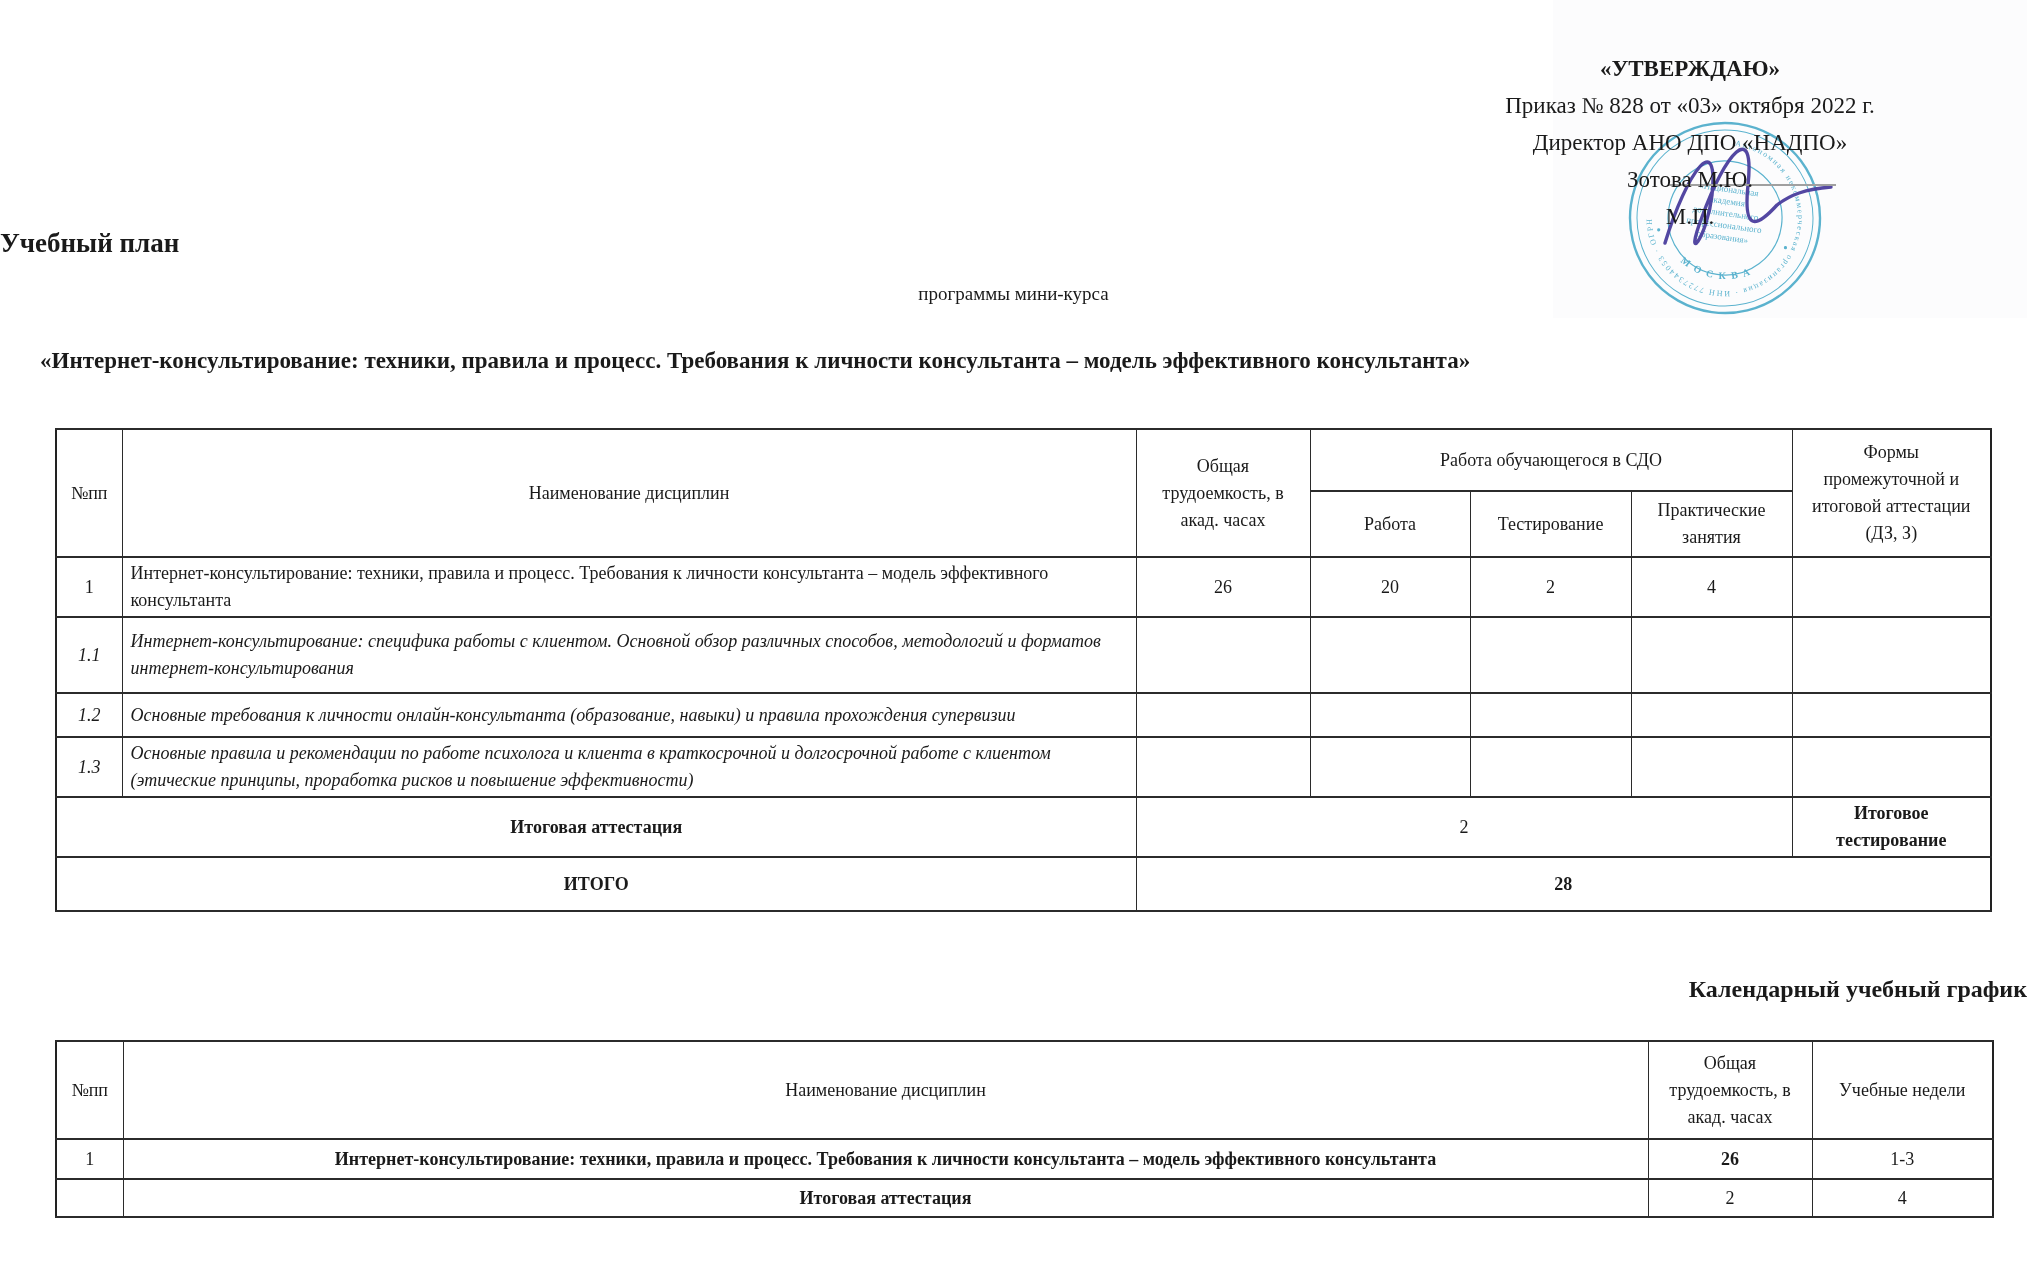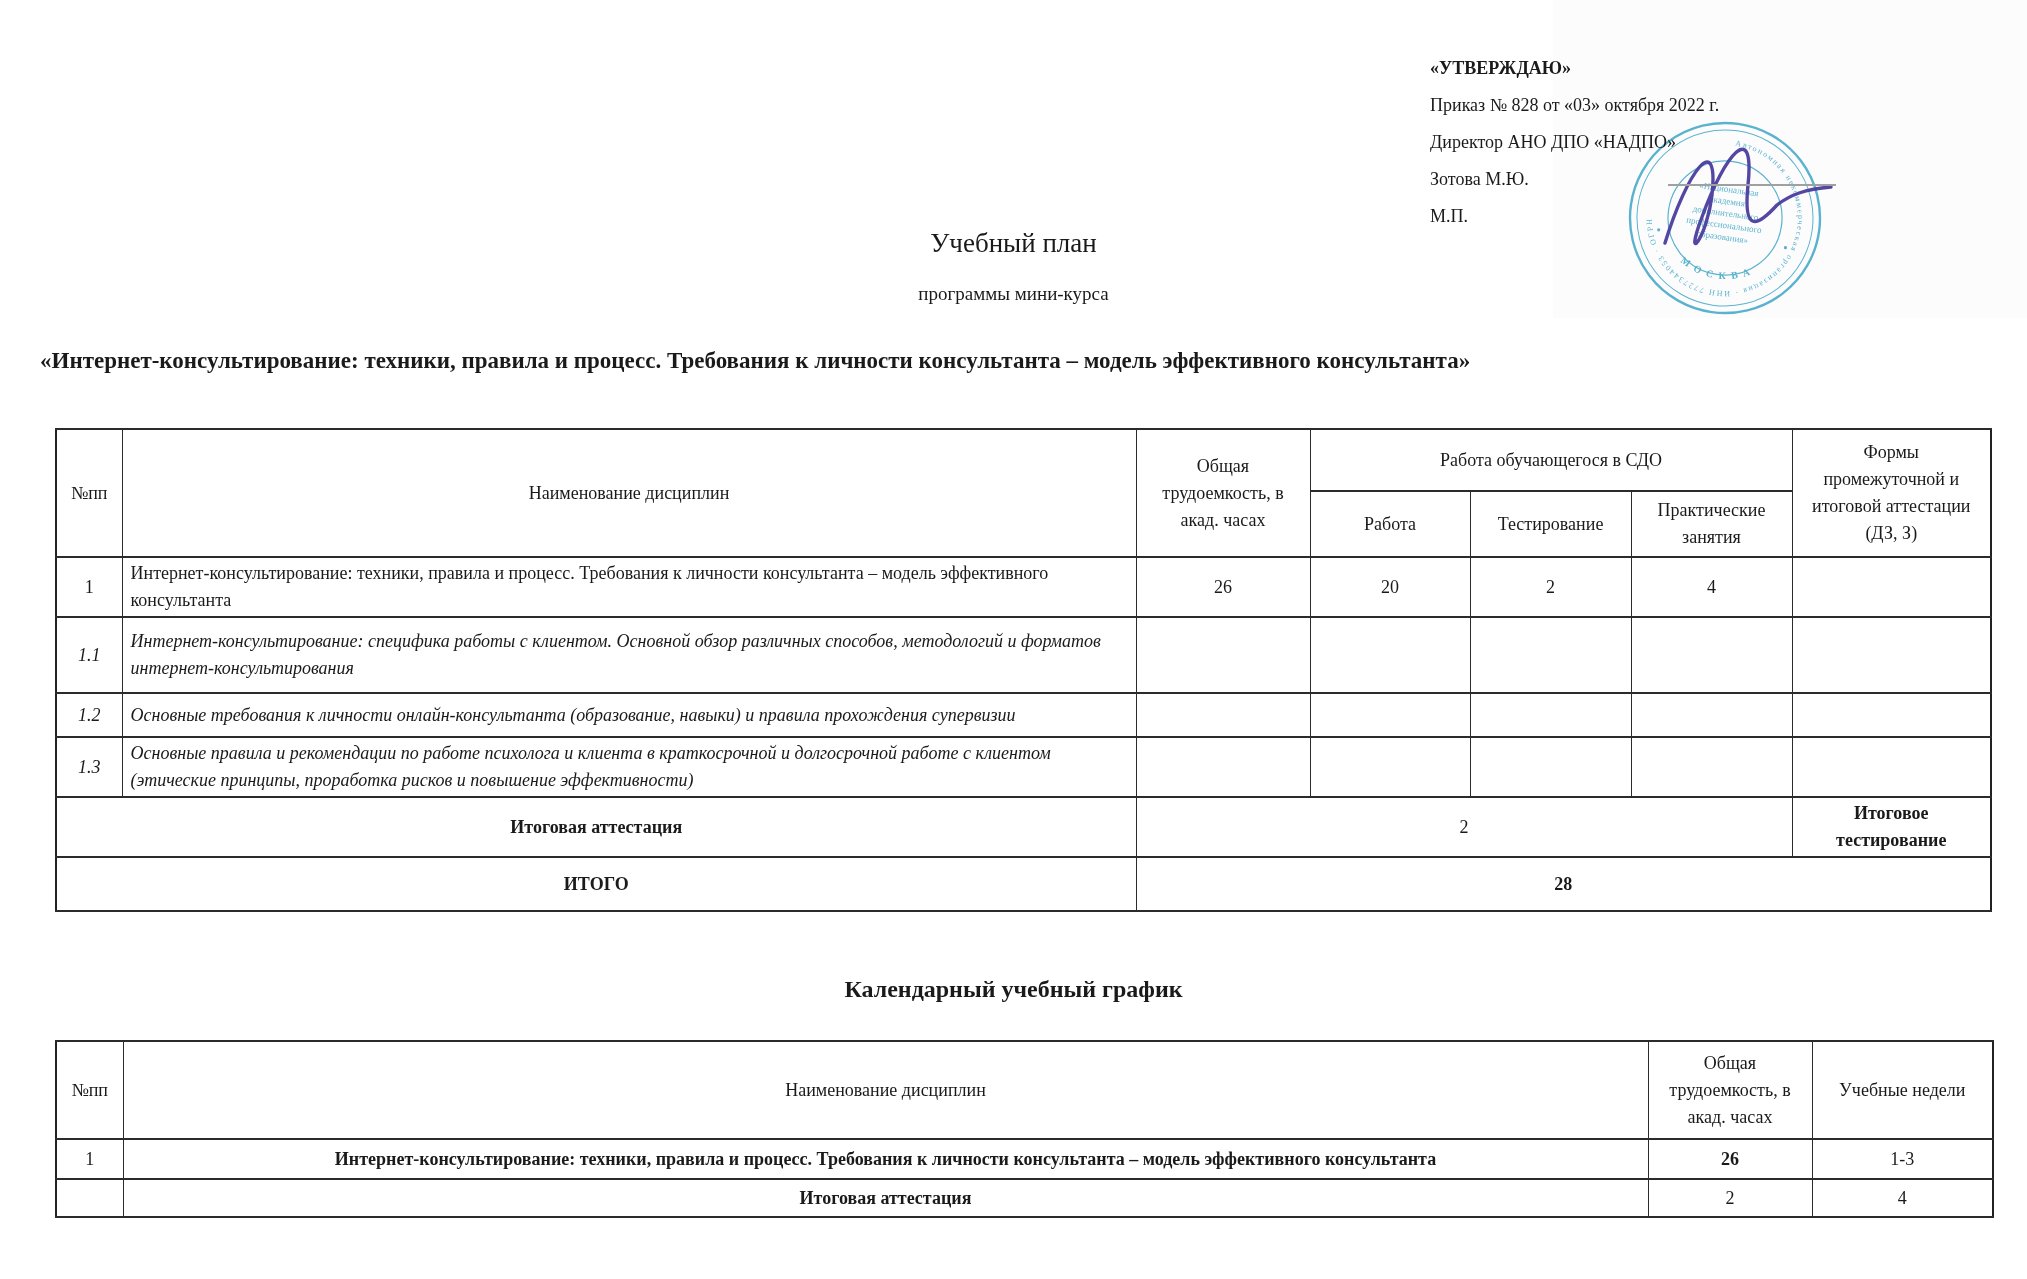--- a/index.html
+++ b/index.html
@@ -4,29 +4,29 @@
 <style>
   html,body{margin:0;padding:0;}
   body{
     width:2027px;height:1279px;position:relative;overflow:hidden;
     background:#ffffff;color:#1a1a1a;
     font-family:"Liberation Serif","DejaVu Serif",serif;
   }
   .abs{position:absolute;}
   
   .scan-bg{left:1553px;top:0;width:474px;height:318px;background:#fcfcfd;}
-  .approval{right:77px;top:50px;width:520px;text-align:left;font-size:18px;line-height:37px;}
+  .approval{right:77px;top:50px;width:520px;text-align:center;font-size:23px;line-height:37px;}
   .approval .line{white-space:nowrap;}
   .approval .b{font-weight:bold;}
   .sig-underline{left:1668px;top:184px;width:168px;border-top:2px solid #a0a0a0;height:0;}
   
-  .doc-title{left:0;top:228px;width:100%;text-align:center;font-size:27px;}
+  .doc-title{left:0;top:228px;width:100%;text-align:left;font-size:27px;font-weight:bold;}
   .doc-subtitle{left:0;top:283px;width:100%;text-align:center;font-size:19px;}
   .course-title{left:0;top:348px;width:100%;font-size:23px;font-weight:bold;padding:0 40px;box-sizing:border-box;}
-  .section-title{left:0;top:976px;width:100%;text-align:center;font-size:24px;font-weight:bold;}
+  .section-title{left:0;top:976px;width:100%;text-align:right;font-size:24px;font-weight:bold;}
   
   table.tbl{border-collapse:collapse;table-layout:fixed;font-size:18px;}
   table.tbl td, table.tbl th{
     border:1px solid #2b2b2b;border-top-width:2px;border-bottom-width:2px;
     padding:2px 8px;text-align:center;vertical-align:middle;font-weight:normal;
     line-height:1.5;overflow:hidden;
   }
   table.tbl{border:2px solid #222;}
   .name-cell{text-align:left !important;}
   .it{font-style:italic;}

